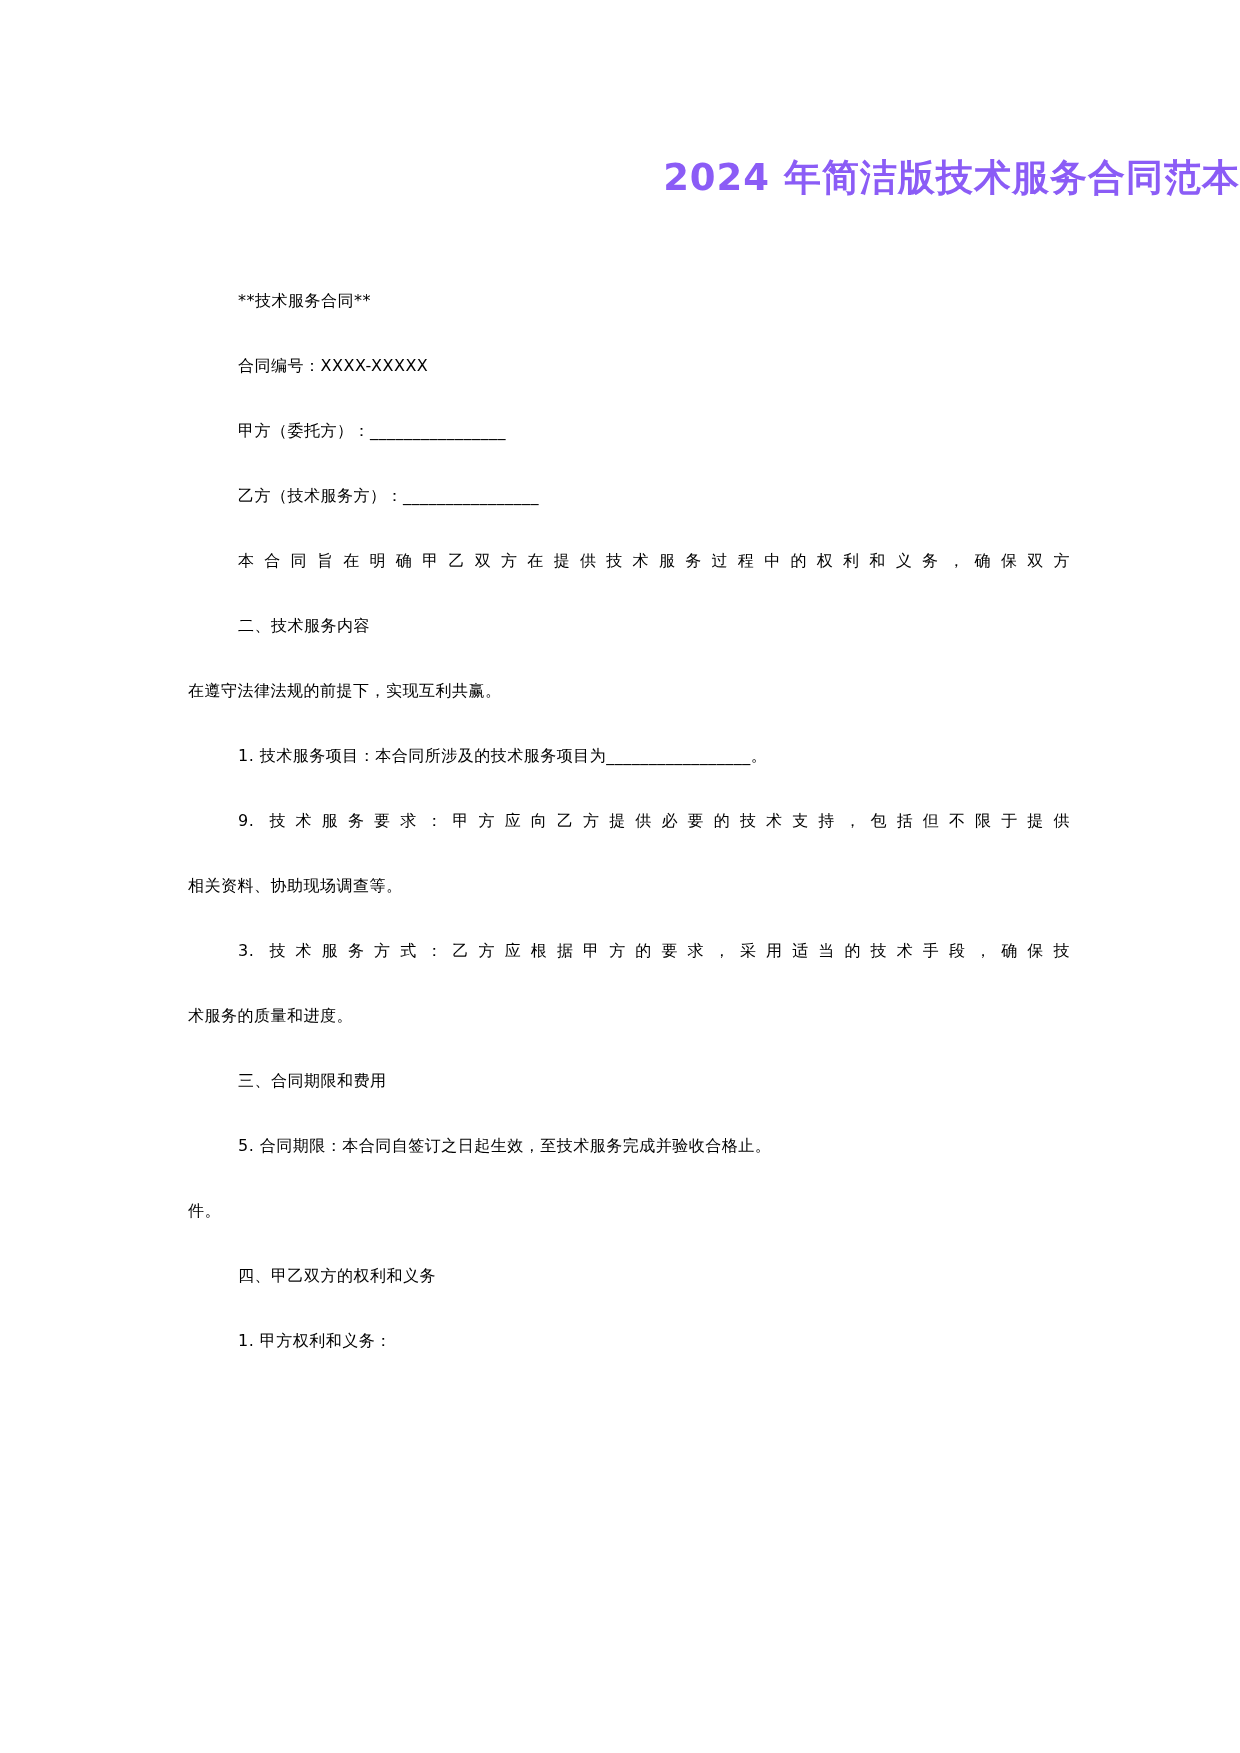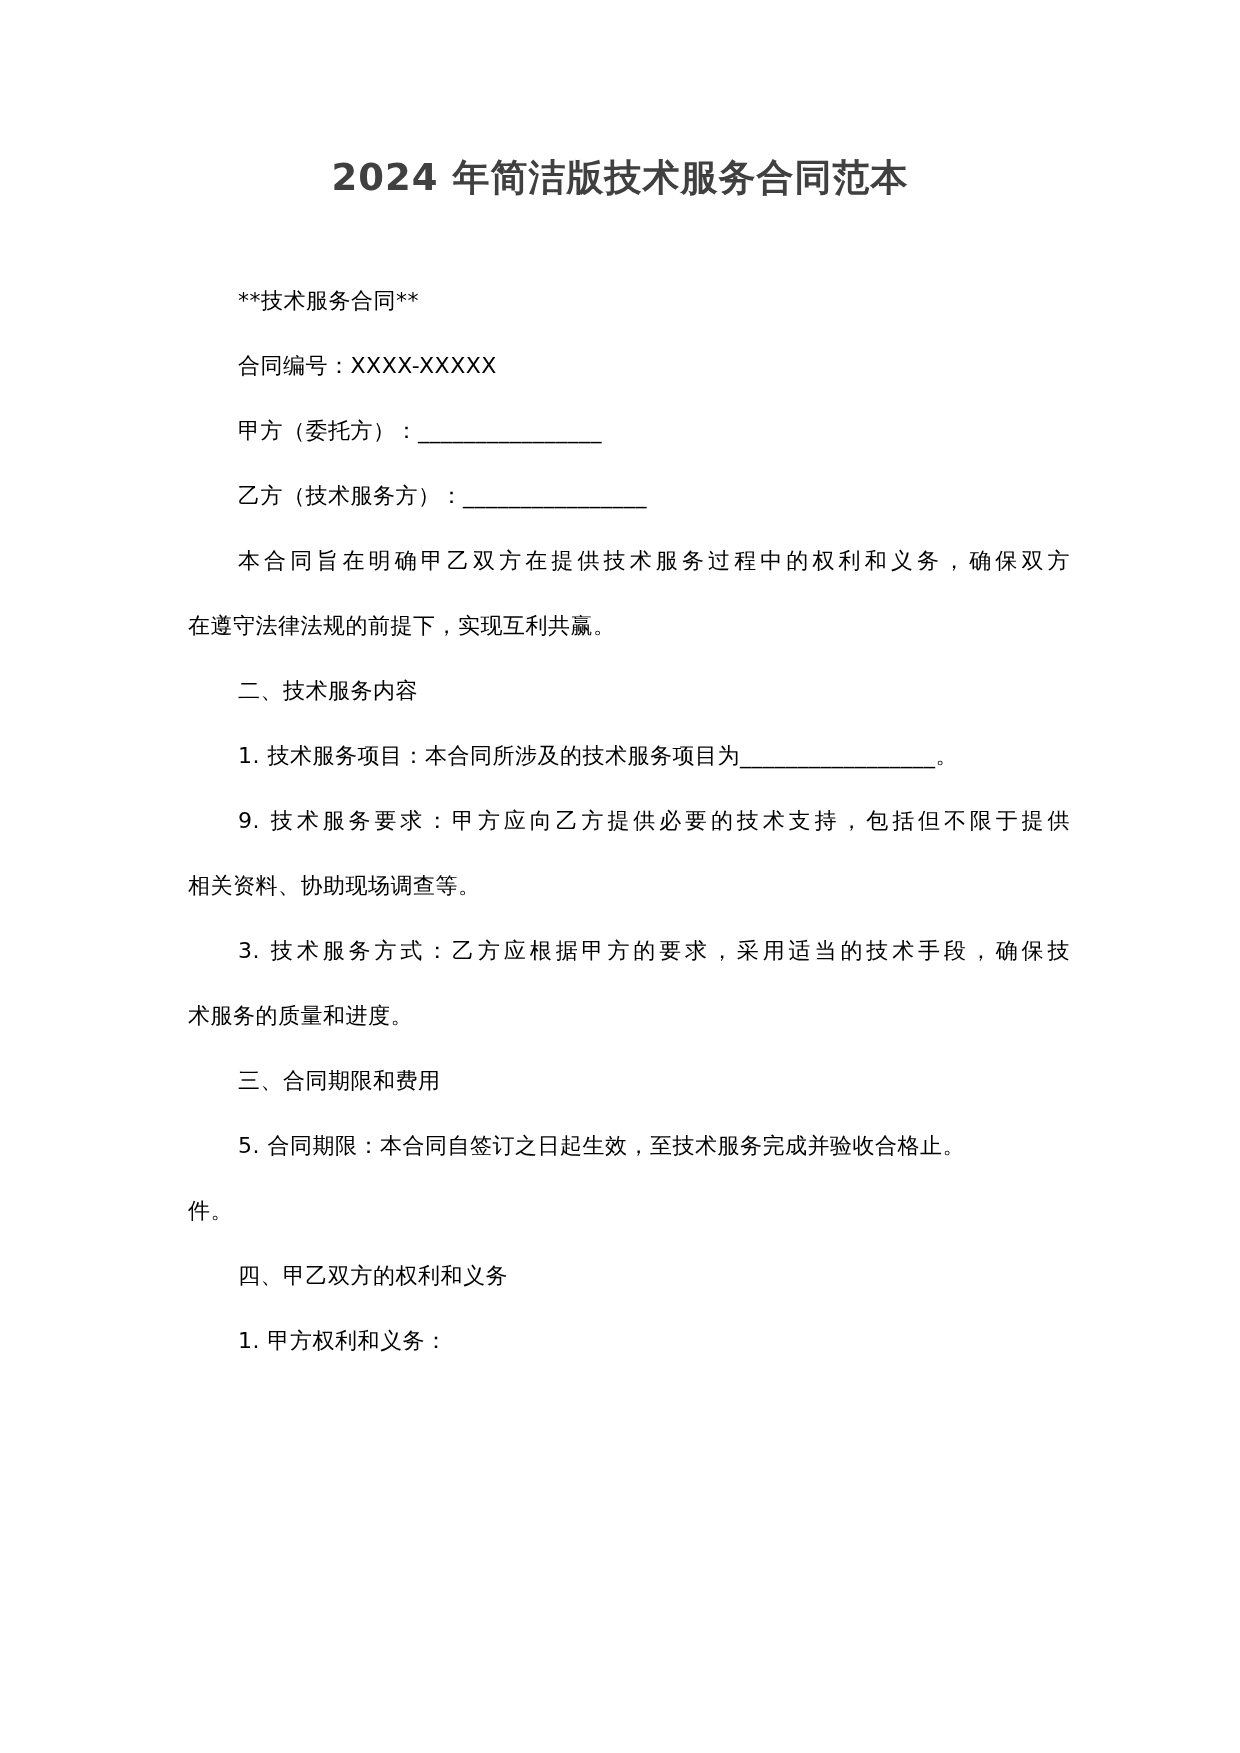--- a/index.html
+++ b/index.html
@@ -18,33 +18,33 @@
     font-family: "DejaVu Sans", "Liberation Sans", sans-serif;
     color: #000000;
   }
   .doc-title {
     margin: 0;
     padding-top: 155px;
     height: 46px;
     line-height: 46px;
     font-size: 37px;
     font-weight: 700;
-    text-align: center;
+    text-align: right;
     letter-spacing: 1px;
-    color: #404040;
+    color: #8b5cf6;
   }
   .doc-body {
     margin-top: 67px;
     padding-left: 188px;
     width: 882px;
   }
   .line {
     height: 65px;
     line-height: 65px;
-    font-size: 22px;
+    font-size: 16px;
     font-weight: 400;
     color: #000000;
     letter-spacing: 0.5px;
     white-space: normal;
     overflow: visible;
   }
   .line.indent {
     text-indent: 50px;
   }
   .line.justify {
@@ -57,22 +57,22 @@
 <body>
 
 <div class="page">
   <h1 class="doc-title">2024 年简洁版技术服务合同范本</h1>
   <div class="doc-body">
       <div class="line indent">**技术服务合同**</div>
       <div class="line indent">合同编号：XXXX-XXXXX</div>
       <div class="line indent">甲方（委托方）：________________</div>
       <div class="line indent">乙方（技术服务方）：________________</div>
       <div class="line indent justify">本合同旨在明确甲乙双方在提供技术服务过程中的权利和义务，确保双方</div>
+      <div class="line indent">二、技术服务内容</div>
       <div class="line">在遵守法律法规的前提下，实现互利共赢。</div>
-      <div class="line indent">二、技术服务内容</div>
       <div class="line indent">1. 技术服务项目：本合同所涉及的技术服务项目为_________________。</div>
       <div class="line indent justify">9. 技术服务要求：甲方应向乙方提供必要的技术支持，包括但不限于提供</div>
       <div class="line">相关资料、协助现场调查等。</div>
       <div class="line indent justify">3. 技术服务方式：乙方应根据甲方的要求，采用适当的技术手段，确保技</div>
       <div class="line">术服务的质量和进度。</div>
       <div class="line indent">三、合同期限和费用</div>
       <div class="line indent">5. 合同期限：本合同自签订之日起生效，至技术服务完成并验收合格止。</div>
       <div class="line">件。</div>
       <div class="line indent">四、甲乙双方的权利和义务</div>
       <div class="line indent">1. 甲方权利和义务：</div>

